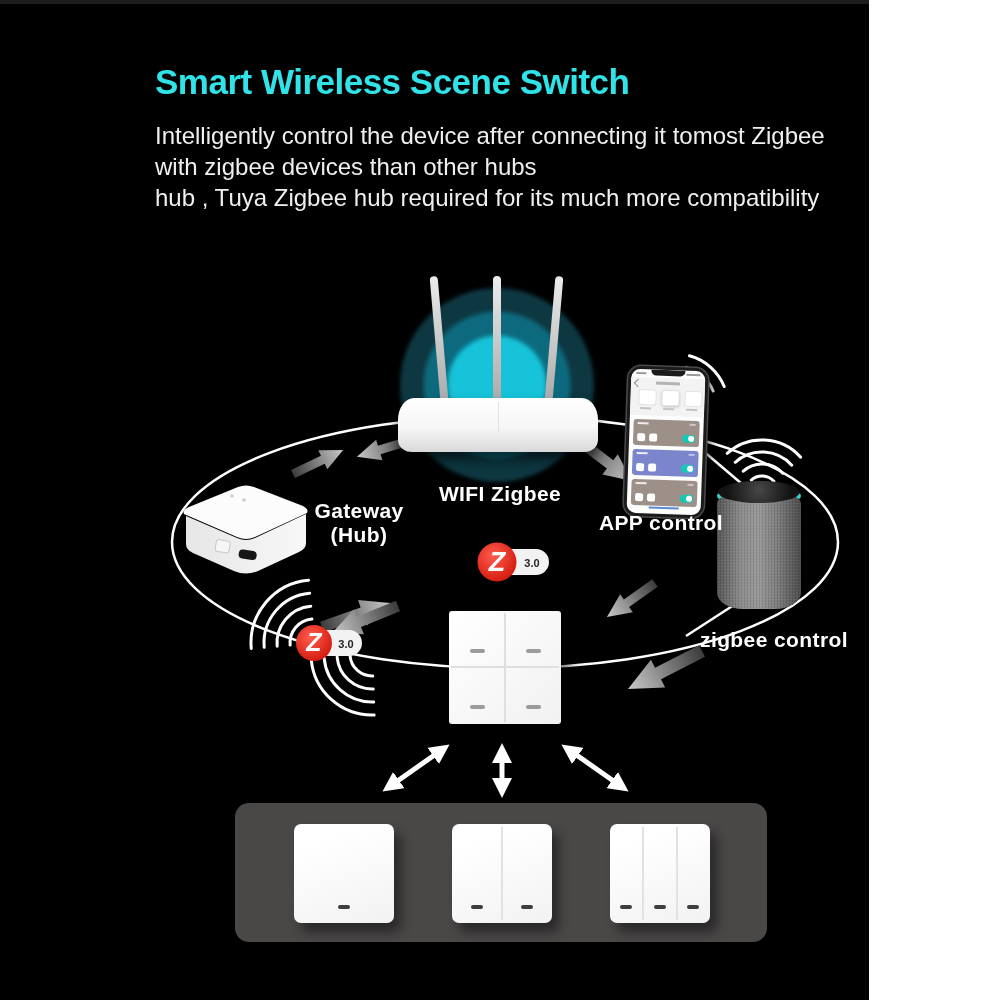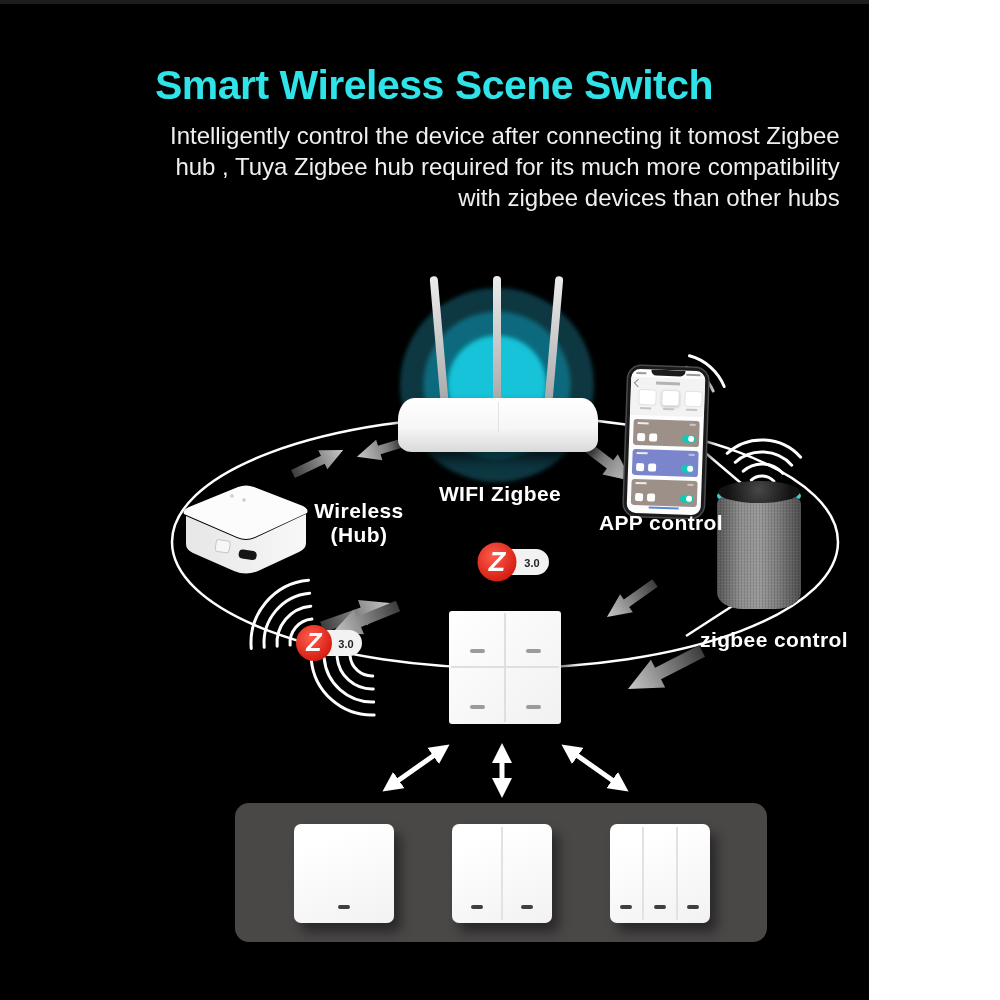--- a/index.html
+++ b/index.html
@@ -2,23 +2,23 @@
 <html><head>
 <meta charset="utf-8">
 <style>
   html,body{margin:0;padding:0;background:#000;}
   .stage{position:relative;width:1000px;height:1000px;background:#000;overflow:hidden;
          font-family:"Liberation Sans",sans-serif;}
   .right-margin{position:absolute;left:869px;top:0;width:131px;height:1000px;background:#fff;}
   .top-edge{position:absolute;left:0;top:0;width:869px;height:4px;background:#1d1d1d;}
 
   
-  .title{position:absolute;left:155px;top:62px;font-size:41px;font-weight:bold;
+  .title{position:absolute;left:155px;top:62px;font-size:35px;font-weight:bold;
          color:#2fe3e8;letter-spacing:-0.5px;white-space:nowrap;}
-  .desc{position:absolute;left:170px;top:120px;color:#efefef;font-size:24px;line-height:31px;text-align:right;}
+  .desc{position:absolute;left:155px;top:120px;color:#efefef;font-size:24px;line-height:31px;}
   .desc div{white-space:nowrap;}
 
   
   .net{position:absolute;left:0;top:0;z-index:1;}
 
   
   .lbl{position:absolute;color:#fff;font-weight:bold;font-size:21px;text-align:center;
        letter-spacing:.4px;z-index:3;white-space:nowrap;}
   .lbl-router{left:430px;top:482px;width:140px;}
   .lbl-gateway{left:299px;top:499px;width:120px;line-height:24px;}
@@ -185,22 +185,22 @@
       <line x1="568" y1="749" x2="622" y2="787" marker-start="url(#mw)" marker-end="url(#mw)"></line>
     </g>
   </svg>
 
   <div class="right-margin"></div>
   <div class="top-edge"></div>
 
   <div class="title">Smart Wireless Scene Switch</div>
   <div class="desc">
     <div>Intelligently control the device after connecting it tomost Zigbee</div>
+    <div>with zigbee devices than other hubs</div>
     <div>hub , Tuya Zigbee hub required for its much more compatibility</div>
-    <div>with zigbee devices than other hubs</div>
   </div>
 
   <div class="router">
     <div class="ant a1"></div>
     <div class="ant a2"></div>
     <div class="ant a3"></div>
     <div class="router-body"></div>
   </div>
   <div class="lbl lbl-router">WIFI Zigbee</div>
 
@@ -208,21 +208,21 @@
     <path d="M16,40 L16,68 Q16,74 23,77 L64,95 Q76,100 88,95 L129,76 Q136,73 136,67 L136,38 L85,62 Q76,66 67,62 Z" fill="url(#gwFront)"></path>
     <path d="M14,38 Q12,34 19,31 L68,11 Q76,8 84,11 L133,30 Q139,33 137,37 L85,61 Q76,65 67,61 Z" fill="#fcfcfc"></path>
     <circle cx="62" cy="20" r="1.8" fill="#cccccc"></circle>
     <circle cx="74" cy="24" r="1.8" fill="#cccccc"></circle>
     <g transform="rotate(9 70 76)">
       <rect x="45" y="67" width="14" height="12" rx="3" fill="#f6f6f6" stroke="#c8c8c8" stroke-width="1"></rect>
       <rect x="69" y="73" width="18" height="9" rx="4" fill="#161616"></rect>
     </g>
   </svg>
   <div class="lbl lbl-gateway">
-    <div>Wireless</div>
+    <div>Gateway</div>
     <div>(Hub)</div>
   </div>
 
   <div class="phone">
     <div class="screen">
       <div class="notch"></div>
       <div class="sbar-l"></div>
       <div class="sbar-r"></div>
       <div class="phead">
         <div class="pback"></div>

